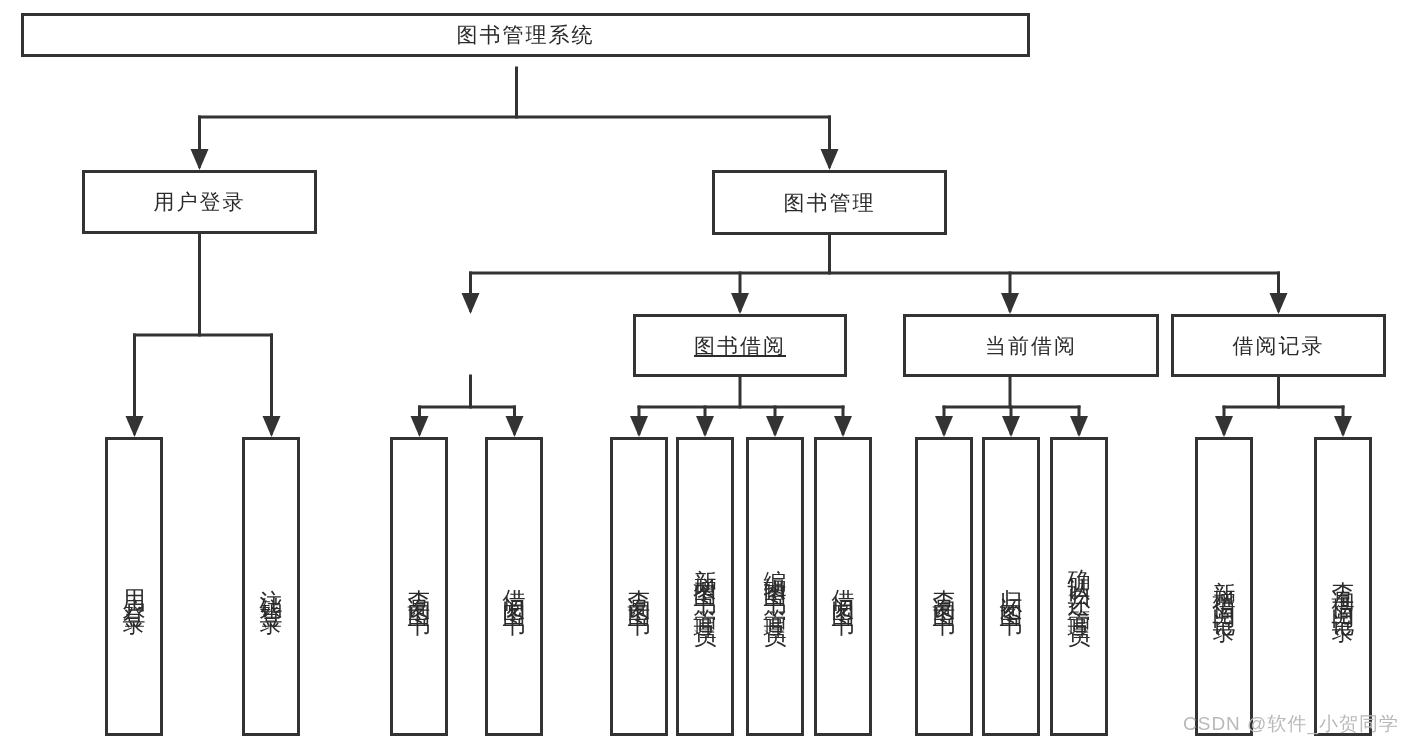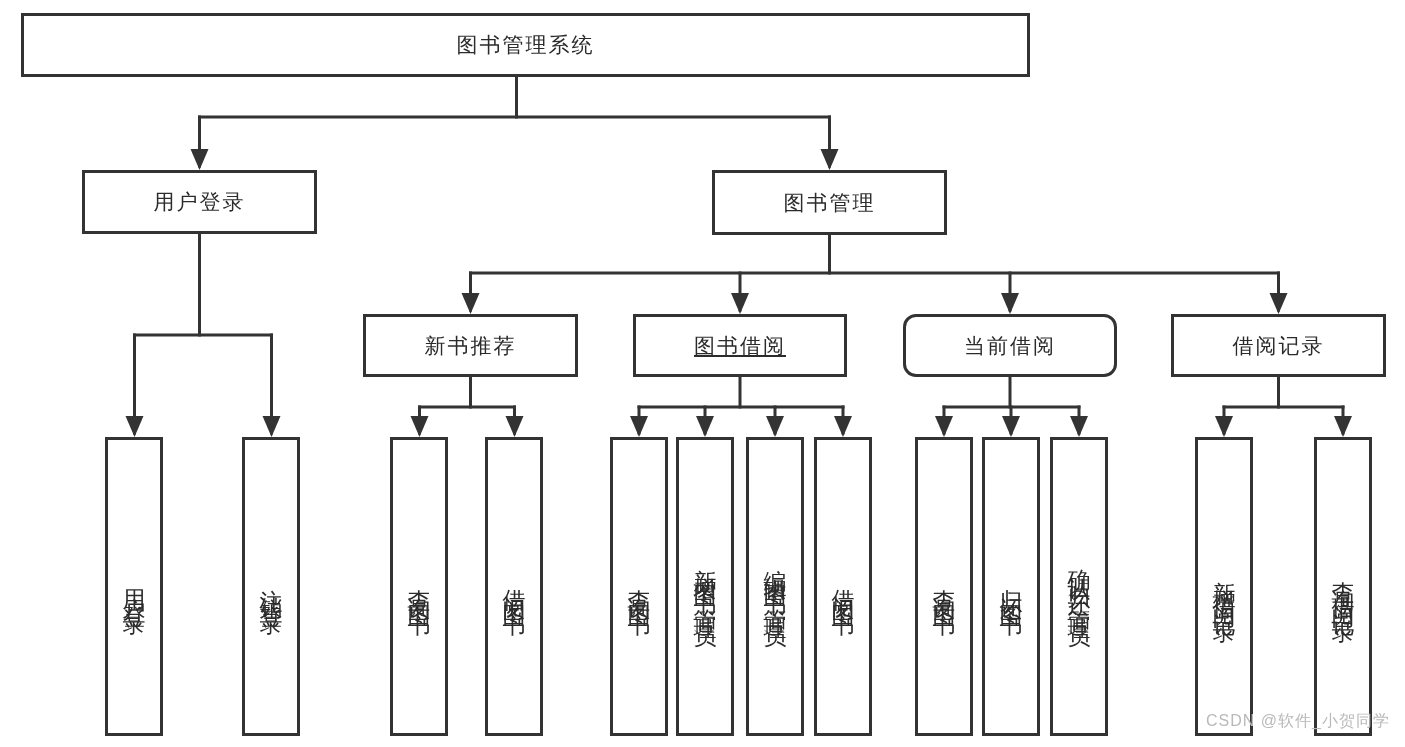--- a/index.html
+++ b/index.html
@@ -12,31 +12,31 @@
     position:absolute;background:#ffffff;border:3px solid #333333;
     box-sizing:border-box;display:flex;align-items:center;justify-content:center;
     z-index:2;
   }
   .hlabel{font-size:21px;letter-spacing:2px;white-space:nowrap;}
   .leaf{top:437px;width:58px;height:299px;}
   .vtext{
     writing-mode:vertical-rl;text-orientation:mixed;
     font-size:23px;letter-spacing:8px;line-height:1;white-space:nowrap;
   }
-  .root{left:21px;top:13px;width:1009px;height:64px;}
+  .root{left:21px;top:13px;width:1009px;height:44px;}
   .lvl2-a{left:82px;top:170px;width:235px;height:64px;}
   .lvl2-b{left:712px;top:170px;width:235px;height:65px;}
   .lvl3{top:314px;height:63px;}
   .l3-1{left:363px;width:215px;}
   .l3-2{left:633px;width:214px;text-decoration:underline;}
-  .l3-3{left:903px;width:214px;border-radius:13px;}
+  .l3-3{left:903px;width:256px;}
   .l3-4{left:1171px;width:215px;}
   #watermark{
     position:absolute;left:1183px;top:711px;z-index:5;
-    font-size:16px;color:#b9b9b9;letter-spacing:1px;white-space:nowrap;margin-left:23px;
+    font-size:19px;color:#b9b9b9;letter-spacing:1px;white-space:nowrap;
   }
 </style>
 </head>
 <body>
 
 <div id="canvas">
 
   <svg id="wires" width="1405" height="747" viewBox="0 0 1405 747">
     <g stroke="#333333" stroke-width="3" stroke-linecap="square" fill="none">
 
@@ -107,23 +107,20 @@
     <span class="hlabel">图书管理系统</span>
   </div>
 
   <div class="box lvl2-a">
     <span class="hlabel">用户登录</span>
   </div>
   <div class="box lvl2-b">
     <span class="hlabel">图书管理</span>
   </div>
 
-  <div class="box lvl3 l3-1">
-    <span class="hlabel">新书推荐</span>
-  </div>
   <div class="box lvl3 l3-2">
     <span class="hlabel">图书借阅</span>
   </div>
   <div class="box lvl3 l3-3">
     <span class="hlabel">当前借阅</span>
   </div>
   <div class="box lvl3 l3-4">
     <span class="hlabel">借阅记录</span>
   </div>
 

